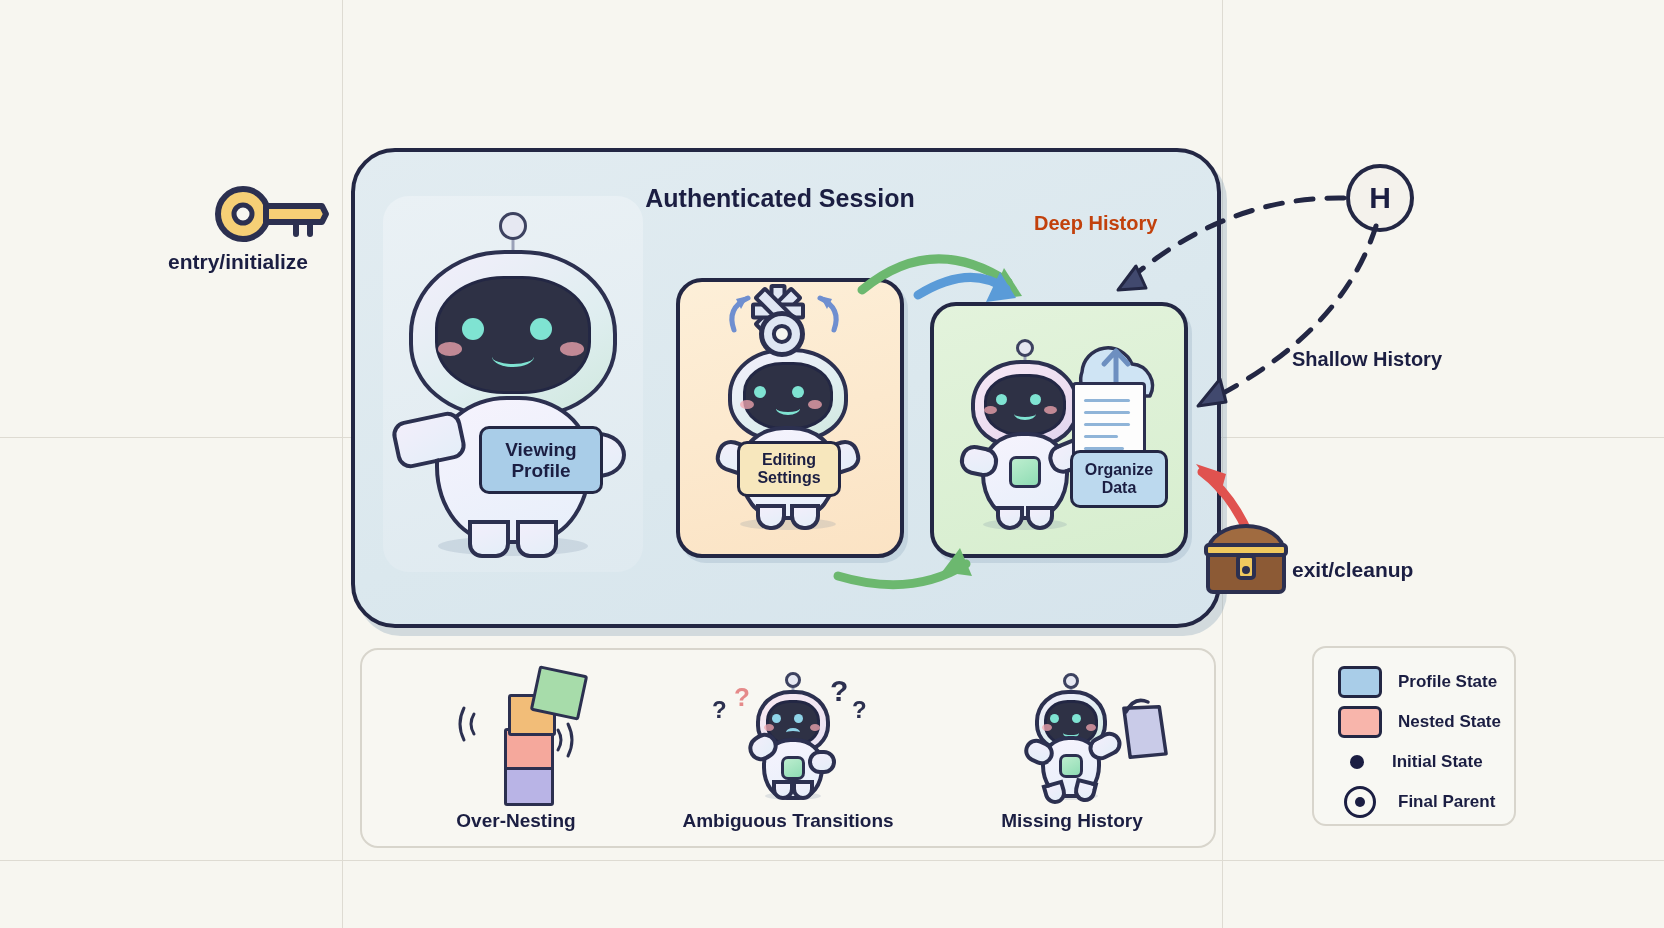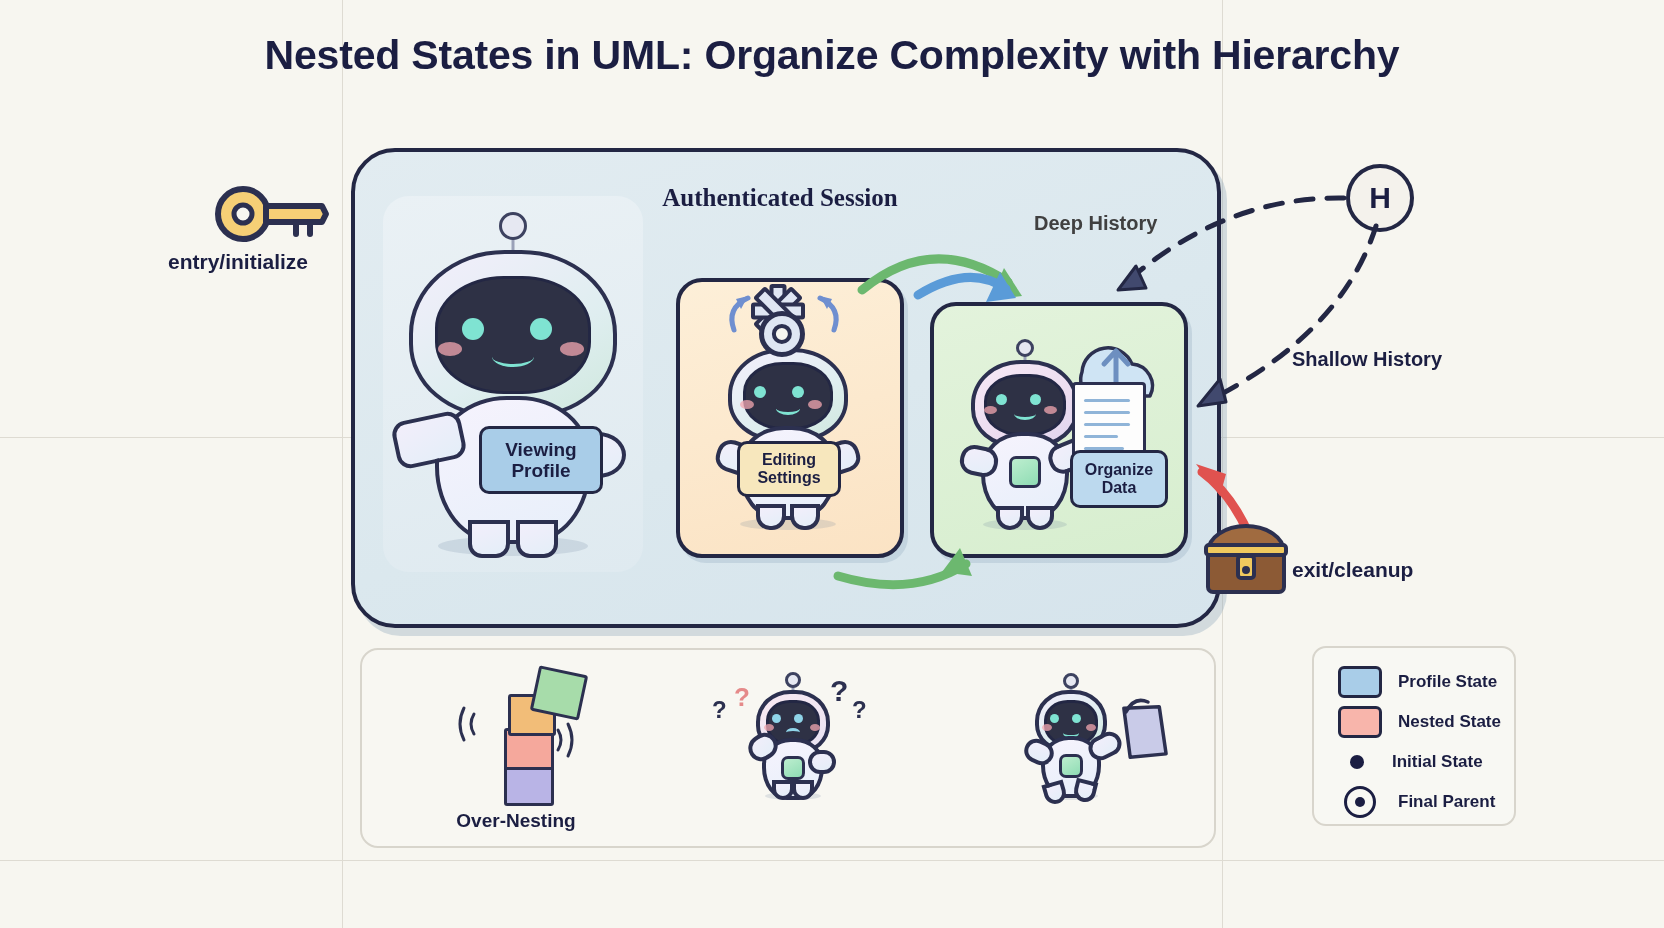--- a/index.html
+++ b/index.html
@@ -32,21 +32,21 @@
     position:absolute;
     left:351px;top:148px;width:862px;height:472px;
     background:linear-gradient(160deg,#e2ecf1 0%,#dbe8ee 55%,#d6e4ec 100%);
     border:4px solid #232744;
     border-radius:44px;
     box-shadow:6px 8px 0 rgba(140,165,185,.35);
   }
   .parent-title{
     position:absolute;left:0;right:12px;top:32px;
     text-align:center;
-    font-size:25px;font-weight:bold;color:#1b1e42;font-family:Liberation Serif, serif;
+    font-size:25px;font-weight:bold;color:#1b1e42;
   }
 
   
   .child{
     position:absolute;
     border:4px solid #232744;
     border-radius:26px;
     box-shadow:4px 5px 0 rgba(140,165,185,.28);
     overflow:hidden;
   }
@@ -113,21 +113,21 @@
   .key-label{
     position:absolute;left:168px;top:250px;width:200px;
     font-size:21px;font-weight:bold;color:#1b1e42;text-align:left;
   }
   .exit-label{
     position:absolute;left:1292px;top:558px;
     font-size:21px;font-weight:bold;color:#1b1e42;
   }
   .hist-deep{
     position:absolute;left:1034px;top:212px;
-    font-size:20px;font-weight:bold;color:#404040;
+    font-size:20px;font-weight:bold;color:#c2410c;
   }
   .hist-shallow{
     position:absolute;left:1292px;top:348px;
     font-size:20px;font-weight:bold;color:#1b1e42;
   }
 
   
   .h-circle{
     position:absolute;left:1346px;top:164px;width:60px;height:60px;
     border:4px solid #232744;border-radius:50%;
@@ -172,21 +172,20 @@
 </head>
 <body>
 
 <div class="stage">
 
   <div class="grid-line grid-h" style="top:437px;"></div>
   <div class="grid-line grid-h" style="top:860px;"></div>
   <div class="grid-line grid-v" style="left:342px;"></div>
   <div class="grid-line grid-v" style="left:1222px;"></div>
 
-  <div class="title">Nested States in UML: Organize Complexity with Hierarchy</div>
 
   <div class="parent-state">
     <div class="parent-title">Authenticated Session</div>
   </div>
 
   <div class="child child-a"></div>
   <div class="bot" style="left:390px;top:218px;width:246px;height:340px;">
     <div class="shadow" style="bottom:2px;width:150px;height:20px;"></div>
     <div class="antenna" style="top:10px;height:26px;"></div>
     <div class="antenna-ball" style="top:-6px;width:22px;height:22px;"></div>
@@ -352,20 +351,21 @@
         <div class="chest" style="top:80px;width:18px;height:18px;"></div>
         <div class="arm" style="left:-2px;top:58px;width:22px;height:18px;transform:rotate(-34deg);"></div>
         <div class="arm" style="right:0;top:74px;width:20px;height:16px;"></div>
         <div class="leg" style="left:22px;bottom:0;width:14px;height:12px;"></div>
         <div class="leg" style="right:22px;bottom:0;width:14px;height:12px;"></div>
       </div>
       <div class="qm" style="left:88px;top:32px;font-size:26px;color:#e58a8a;">?</div>
       <div class="qm" style="left:66px;top:46px;font-size:24px;">?</div>
       <div class="qm" style="left:184px;top:24px;font-size:30px;">?</div>
       <div class="qm" style="left:206px;top:46px;font-size:24px;">?</div>
+      <div class="pitfall-label">Ambiguous Transitions</div>
     </div>
 
     <div class="pitfall" style="left:568px;">
       <div class="bot" style="left:98px;top:28px;width:86px;height:122px;">
         <div class="shadow" style="bottom:0;width:54px;height:8px;"></div>
         <div class="antenna" style="top:2px;height:12px;"></div>
         <div class="antenna-ball" style="top:-5px;width:10px;height:10px;"></div>
         <div class="head" style="top:12px;width:64px;height:54px;"></div>
         <div class="visor" style="top:22px;width:48px;height:40px;"></div>
         <div class="eye" style="left:22px;top:36px;width:9px;height:9px;"></div>
@@ -377,20 +377,21 @@
         <div class="chest" style="top:76px;width:18px;height:18px;"></div>
         <div class="arm" style="left:-4px;top:62px;width:22px;height:16px;transform:rotate(24deg);"></div>
         <div class="arm" style="right:-8px;top:56px;width:26px;height:16px;transform:rotate(-26deg);"></div>
         <div class="leg" style="left:16px;bottom:-4px;width:14px;height:14px;transform:rotate(-16deg);"></div>
         <div class="leg" style="right:18px;bottom:-2px;width:14px;height:14px;transform:rotate(14deg);"></div>
       </div>
       <svg width="284" height="196">
         <path d="M188,62 l34,-10 l18,44 l-34,12 z" fill="#c9cbe8" stroke="#2c3050" stroke-width="3.5" stroke-linejoin="round" transform="rotate(14 206 84)"></path>
         <path d="M196,62 q8,-16 22,-10" stroke="#2c3050" stroke-width="3.5" fill="none" stroke-linecap="round"></path>
       </svg>
+      <div class="pitfall-label">Missing History</div>
     </div>
   </div>
 
   <div class="legend">
     <div class="legend-row">
       <span class="legend-swatch" style="background:#a9cde8;"></span>
       <span class="legend-text">Profile State</span>
     </div>
     <div class="legend-row">
       <span class="legend-swatch" style="background:#f8b5ab;"></span>

